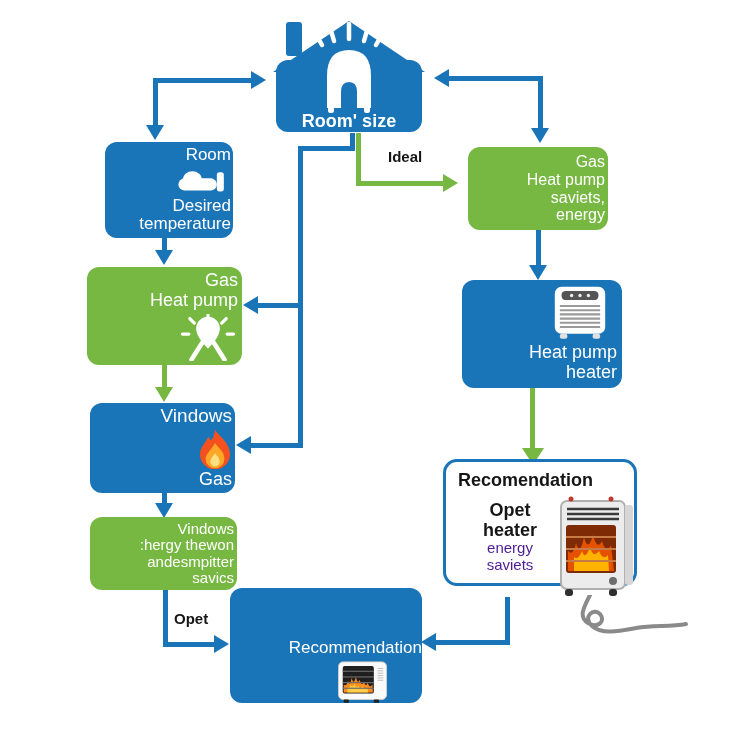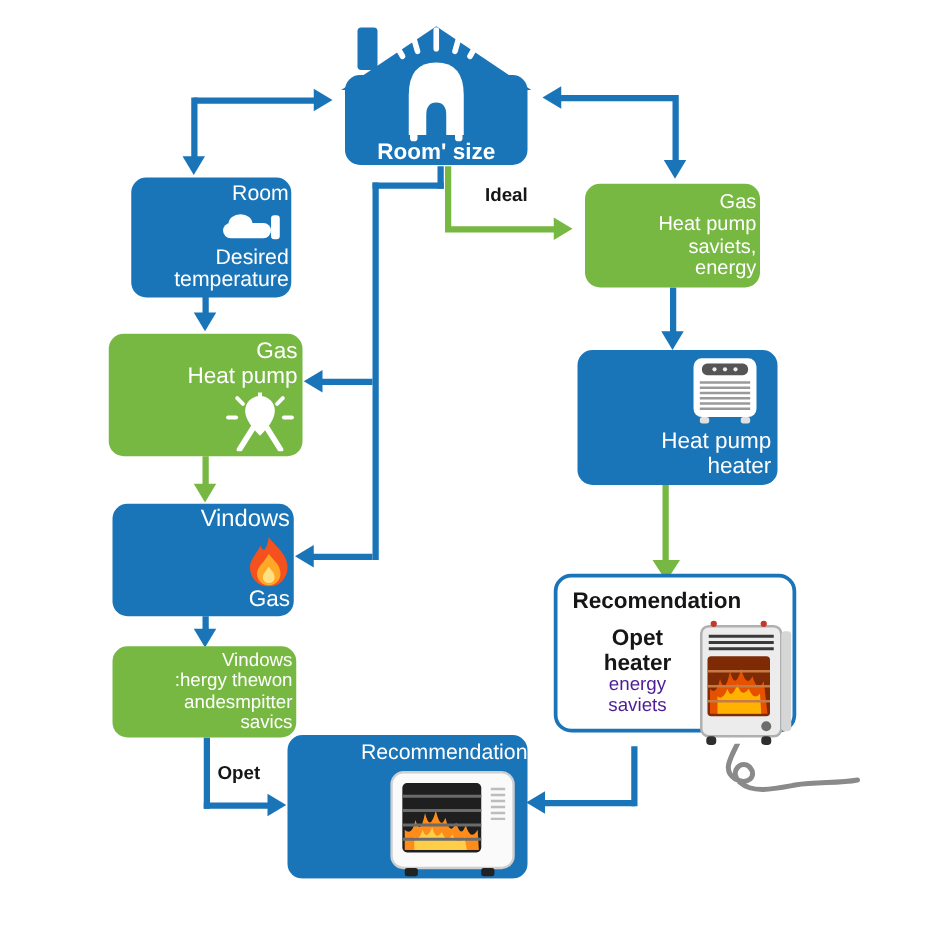--- a/index.html
+++ b/index.html
@@ -150,21 +150,21 @@
   </div>
 
   <div class="box green" style="left:90px;top:517px;width:147px;height:73px;padding:3px;font-size:15px;line-height:1.08;">
     <div>Vindows</div>
     <div>:hergy thewon</div>
     <div>andesmpitter</div>
     <div>savics</div>
   </div>
 
   <div class="box blue" style="left:230px;top:588px;width:192px;height:115px;justify-content:flex-start;padding-top:5px;">
-    <div class="l1" style="font-size:17px;">Recommendation</div>
+    <div class="l1" style="font-size:17px;margin-top:46px;">Recommendation</div>
     <svg class="icon" width="118" height="88" viewBox="0 0 118 92" style="margin-top:2px;">
       <rect x="7" y="4" width="102" height="80" rx="10" fill="#fafafa" stroke="#cfcfcf" stroke-width="2"></rect>
       <rect x="16" y="13" width="66" height="58" rx="4" fill="#1f1f1f"></rect>
       <path d="M18 69 L18 52 Q24 58 27 44 Q31 58 35 38 Q39 55 44 36 Q48 53 52 42 Q56 58 61 46 Q65 60 69 48 Q73 62 79 52 L80 69 Z" fill="#ff8c1a"></path>
       <path d="M26 69 L26 58 Q30 62 33 52 Q36 62 41 50 Q44 62 49 54 Q53 64 58 56 Q62 66 68 58 L70 69 Z" fill="#ffd54f" opacity="0.9"></path>
       <g stroke="#6b6b6b" stroke-width="2.5">
         <line x1="16" y1="24" x2="82" y2="24"></line>
         <line x1="16" y1="36" x2="82" y2="36"></line>
         <line x1="16" y1="48" x2="82" y2="48"></line>
         <line x1="16" y1="60" x2="82" y2="60"></line>

